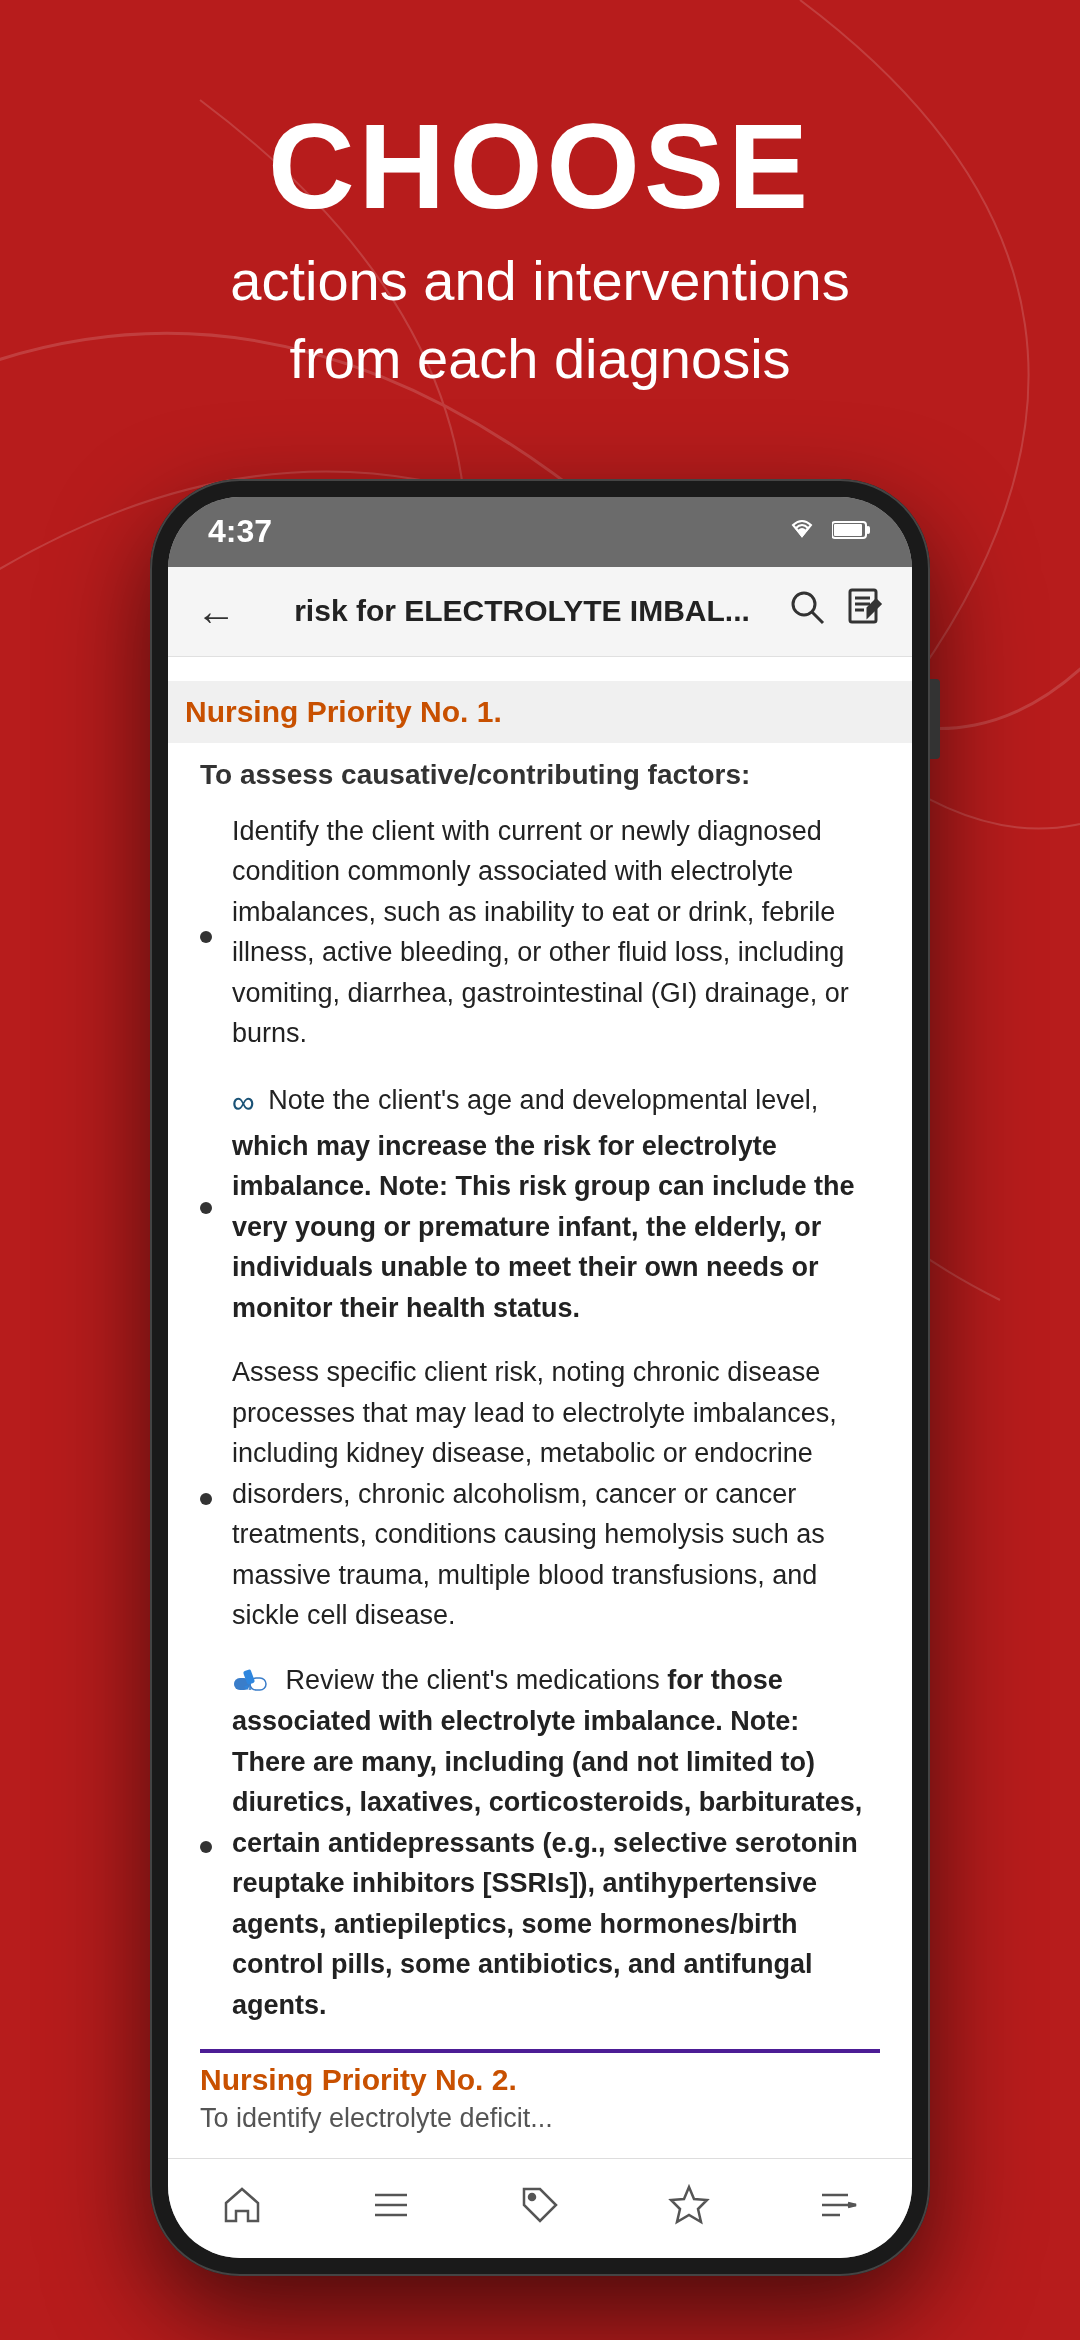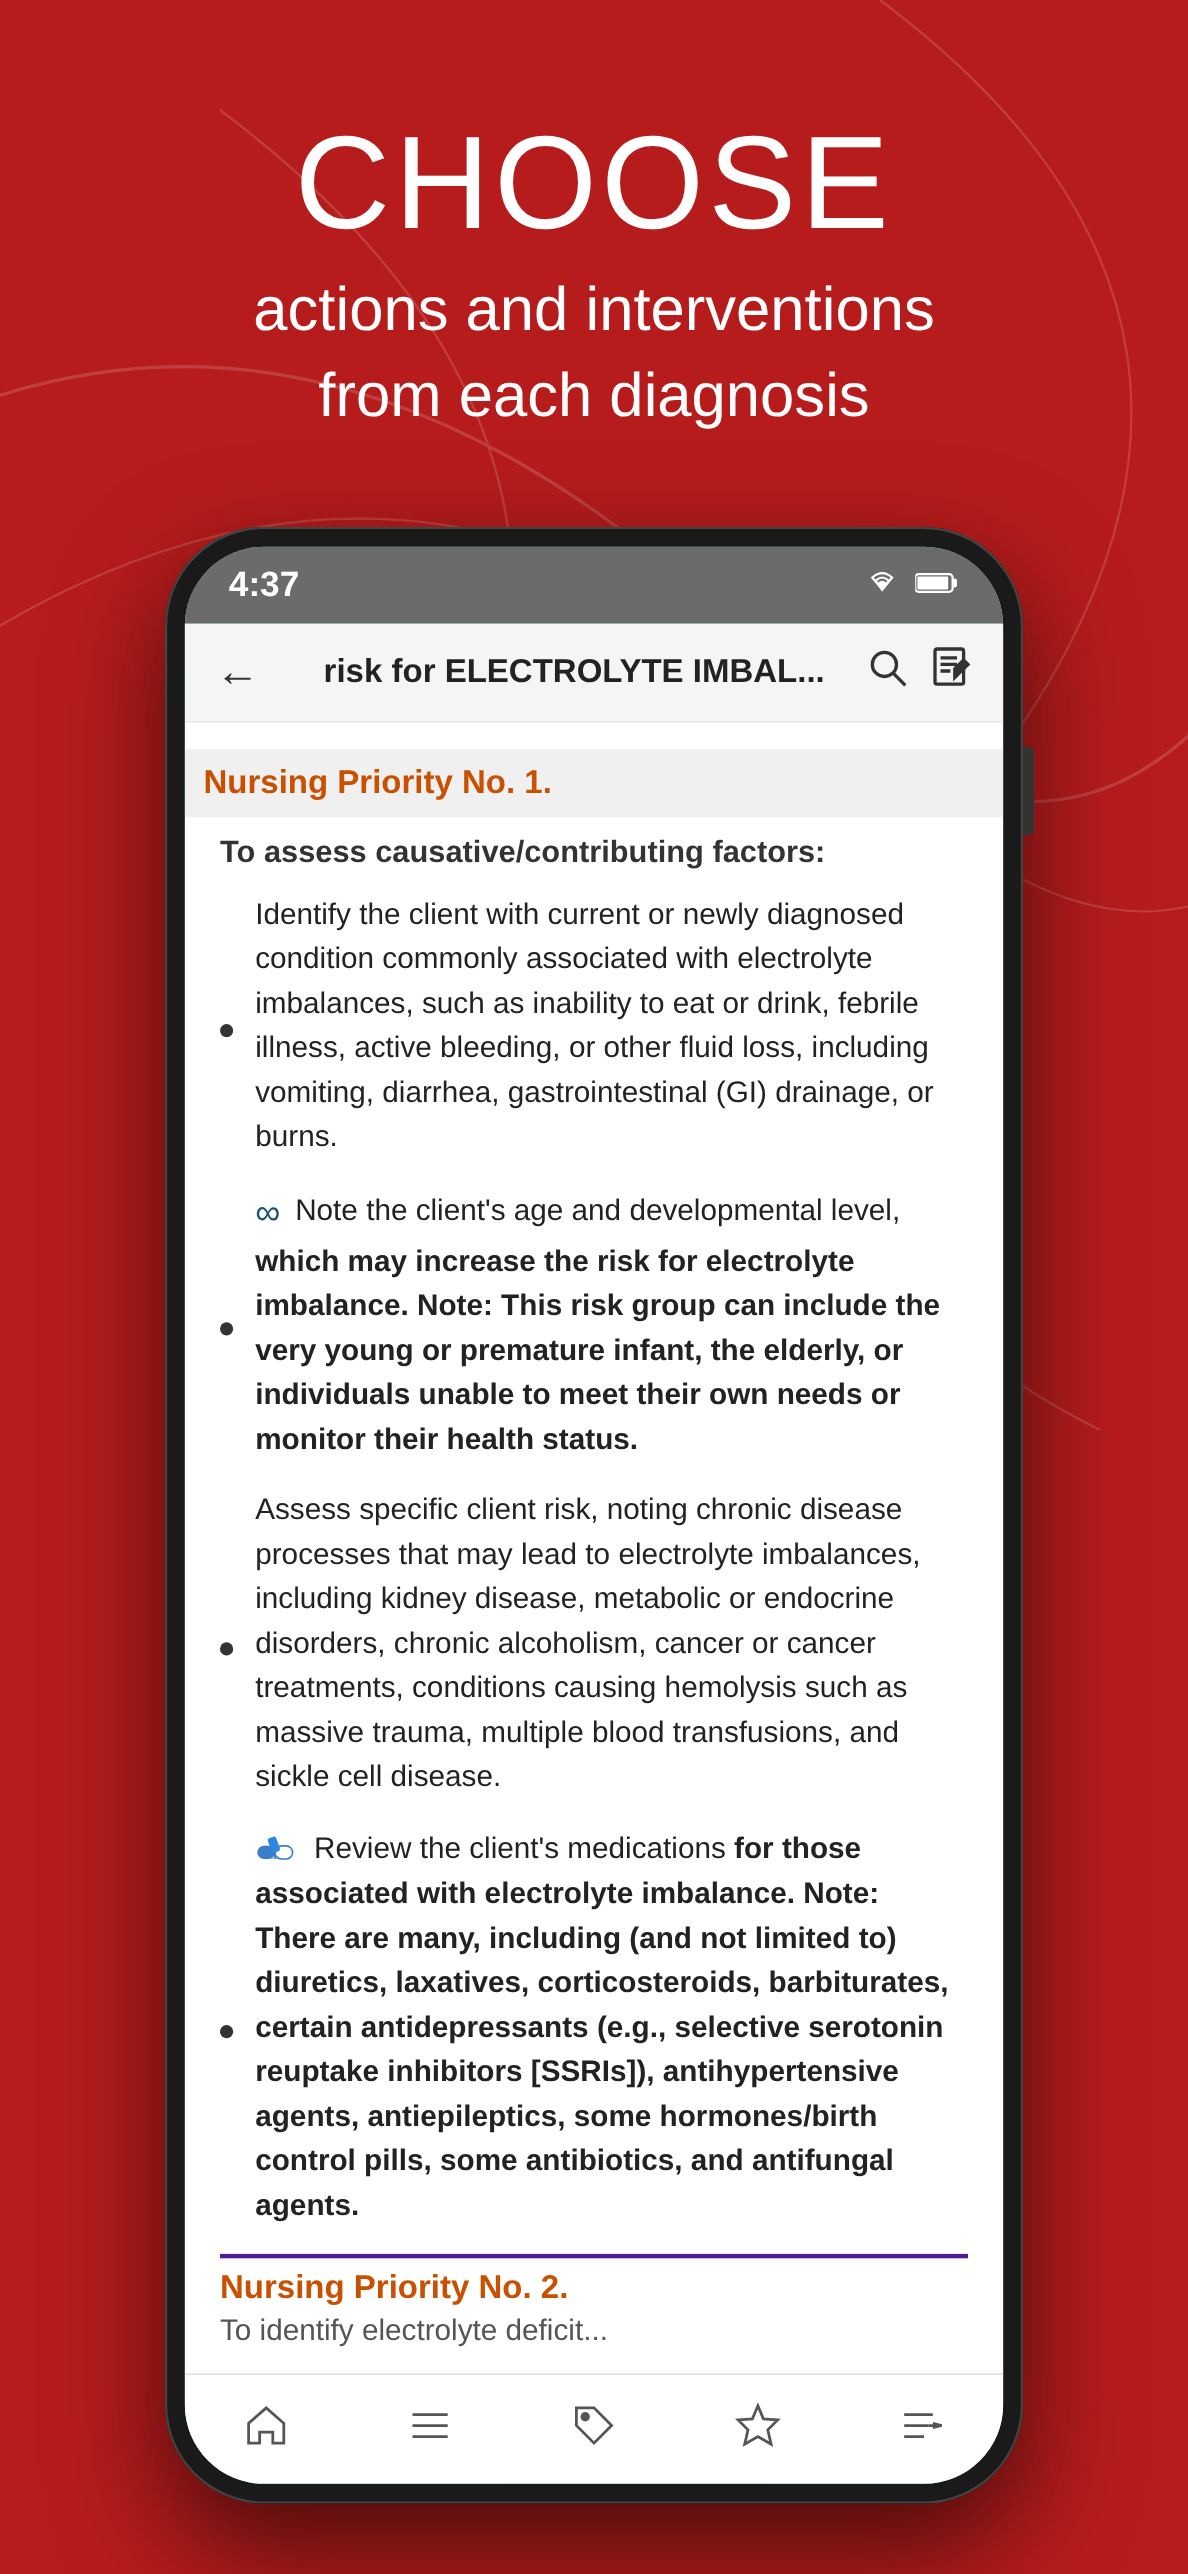--- a/index.html
+++ b/index.html
@@ -32,21 +32,21 @@
     .hero-text {
       position: relative;
       z-index: 2;
       text-align: center;
       padding-top: 100px;
       padding-bottom: 60px;
     }
 
     .hero-title {
       font-size: 120px;
-      font-weight: 400;
+      font-weight: 700;
       color: white;
       letter-spacing: 4px;
       line-height: 1.1;
     }
 
     .hero-subtitle {
       font-size: 56px;
       font-weight: 400;
       color: white;
       line-height: 1.4;
@@ -65,21 +65,21 @@
     .phone-outer {
       width: 780px;
       background: #1a1a1a;
       border-radius: 90px;
       padding: 18px;
       box-shadow: 0 40px 100px rgba(0,0,0,0.6), inset 0 0 0 2px #444;
       position: relative;
     }
 
     .phone-inner {
-      background: #86efac;
+      background: #a3a3a3;
       border-radius: 72px;
       overflow: hidden;
       position: relative;
     }
 
     .status-bar {
       background: #6b6b6b;
       display: flex;
       align-items: center;
       justify-content: space-between;

